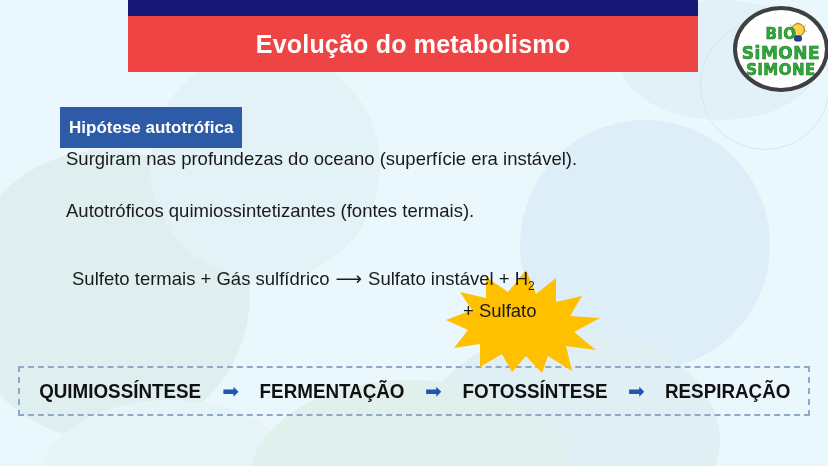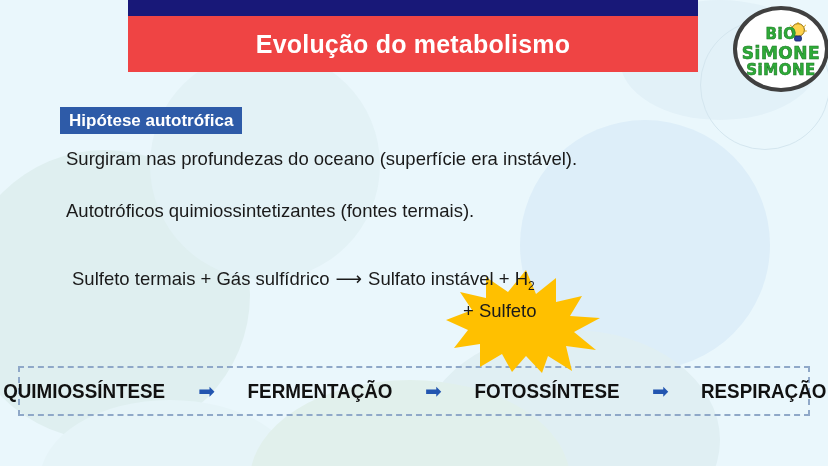--- a/index.html
+++ b/index.html
@@ -92,21 +92,21 @@
   .bulb {
     position: absolute;
     left: 52px; top: 12px;
     width: 18px; height: 24px;
   }
 
   
   .badge {
     position: absolute;
     left: 60px; top: 107px;
-    height: 27px;
+    height: 41px;
     padding: 0 9px;
     background: #2e5ba8;
     display: flex;
     align-items: center;
   }
   .badge-text {
     color: #ffffff;
     font-size: 17px;
     font-weight: bold;
     white-space: nowrap;
@@ -159,21 +159,21 @@
   
   .flow-bar {
     position: absolute;
     left: 18px; top: 366px;
     width: 792px; height: 50px;
     border: 2px dashed #8fa8c8;
     box-sizing: border-box;
     display: flex;
     align-items: center;
     justify-content: center;
-    gap: 15px;
+    gap: 3px;
   }
   .flow-word {
     color: #111111;
     font-size: 20px;
     font-weight: bold;
     font-family: "Liberation Sans", sans-serif;
     transform: scaleX(0.94);
     white-space: nowrap;
   }
   .flow-arrow {
@@ -229,21 +229,21 @@
   <div class="body-line line-2">Autotróficos quimiossintetizantes (fontes termais).</div>
   <div class="body-line line-1">Surgiram nas profundezas do oceano (superfície era instável).</div>
 
   <svg class="starburst" viewBox="0 0 160 105">
     <polygon fill="#ffc000" points="80,2 90,26 110,10 110,34 136,28 124,48 154,50 128,64 150,82 120,78 126,103 102,88 96,105 80,88 66,104 56,86 34,99 34,76 8,80 22,62 0,52 26,42 14,24 40,30 40,9 62,24"></polygon>
   </svg>
 
   <div class="equation">
     <span>Sulfeto termais + Gás sulfídrico</span><span class="eq-arrow">⟶</span><span>Sulfato instável + H</span><span class="eq-sub">2</span>
   </div>
-  <div class="energy">+ Sulfeto</div>
+  <div class="energy">+ Sulfato</div>
 
   <div class="flow-bar">
     <span class="flow-word">QUIMIOSSÍNTESE</span>
     <span class="flow-arrow">➡</span>
     <span class="flow-word">FERMENTAÇÃO</span>
     <span class="flow-arrow">➡</span>
     <span class="flow-word">FOTOSSÍNTESE</span>
     <span class="flow-arrow">➡</span>
     <span class="flow-word">RESPIRAÇÃO</span>
   </div>

